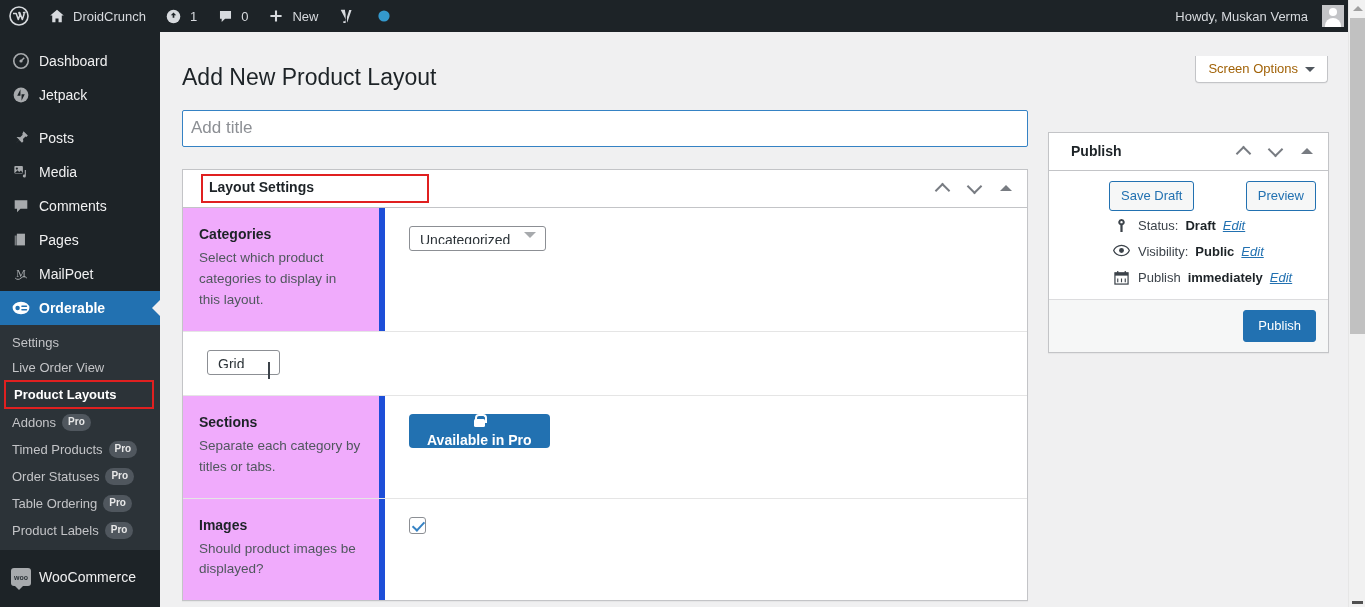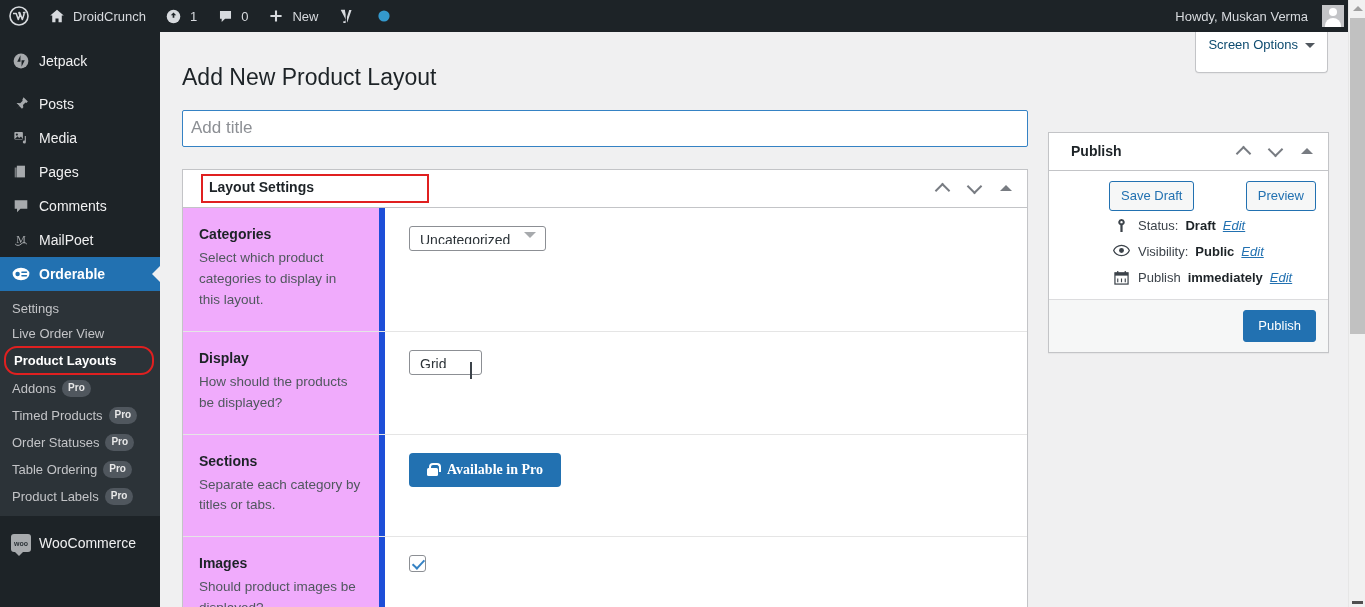--- a/index.html
+++ b/index.html
@@ -59,21 +59,21 @@
   .menu-row.current::after {
     content: ""; position: absolute; right: 0; top: 50%; margin-top: -8px;
     border: 8px solid transparent; border-right-color: #f0f0f1; border-width: 8px 8px 8px 0;
   }
   .menu-sep { height: 9px; }
   .submenu { background: #2c3338; padding: 5px 0 6px 0; }
   .sub-row {
     display: flex; align-items: center; gap: 6px;
     padding: 5px 0 5px 12px; font-size: 13px; color: #c3c4c7;
   }
-  .sub-row.current-sub { color: #fff; font-weight: 700; border-radius: 13px; }
+  .sub-row.current-sub { color: #fff; font-weight: 700; }
   .pro-badge {
     background: #50575e; color: #e8e8e8; font-size: 10px; line-height: 1;
     padding: 3px 6px 4px; border-radius: 9px; font-weight: 600;
   }
   #hl-productlayouts {
     border: 2px solid #e02020; margin: 0 6px 0 4px; padding-left: 8px;
   }
   .woo-row { margin-top: 10px; }
   .woo-icon {
     width: 20px; height: 18px; background: #a7aaad; border-radius: 3px;
@@ -88,23 +88,23 @@
   
   #wpcontent {
     position: absolute; top: 32px; left: 160px; right: 17px; bottom: 0;
     background: #f0f0f1; overflow: hidden;
   }
   #screen-meta-links {
     position: absolute; right: 20px; top: 0;
   }
   #screen-options-btn {
     background: #fff; border: 1px solid #c3c4c7; border-top: none;
-    border-radius: 0 0 4px 4px; padding: 5px 12px 20px;
-    font-size: 13px; color: #0c4a6e; box-shadow: 0 1px 1px rgba(0,0,0,.04);
-    display: inline-flex; align-items: center; gap: 7px;
+    border-radius: 0 0 4px 4px; padding: 5px 12px 6px;
+    font-size: 13px; color: #a16207; box-shadow: 0 1px 1px rgba(0,0,0,.04);
+    display: inline-flex; align-items: center; gap: 7px; margin-top: 24px;
   }
   .caret-down { width: 0; height: 0; border: 5px solid transparent; border-top-color: #50575e; border-bottom: 0; margin-top: 2px;}
 
   #wpbody { padding: 10px 20px 0 22px; }
   h1#page-title {
     font-size: 23px; font-weight: 400; color: #1d2327;
     margin: 12px 0 13px 0; padding: 9px 0 4px 0; line-height: 1.3;
   }
 
   .columns { display: flex; gap: 20px; align-items: flex-start; }
@@ -167,21 +167,22 @@
   .select-wrap .sel-arrow {
     position: absolute; right: 10px; top: 12px; pointer-events: none;
   }
   .arrow-solid { width:0;height:0;border:6px solid transparent;border-top-color:#a7aaad;border-bottom:0; }
   .arrow-thin { width: 9px; height: 9px; border-left: 2px solid #3c434a; border-bottom: 2px solid #3c434a; transform: rotate(-45deg); margin-top: -4px; }
 
   .pro-button {
     background: #2271b1; color: #fff; border: none; border-radius: 4px;
     padding: 0 18px; height: 34px; font-size: 14px; font-weight: 700;
     display: inline-flex; align-items: center; gap: 9px; cursor: pointer;
-    font-family: Liberation Serif, serif;
+    font-family: Liberation Sans, sans-serif;
+    flex-direction: column;
   }
   .lock-ico { display:inline-block; width: 11px; height: 13px; position: relative; }
   .lock-ico::before {
     content:""; position:absolute; left:1.5px; top:0; width:8px; height:7px;
     border: 2px solid #fff; border-bottom: 0; border-radius: 4px 4px 0 0;
   }
   .lock-ico::after {
     content:""; position:absolute; left:0; top:5px; width:11px; height:8px;
     background: #fff; border-radius: 1.5px;
   }
@@ -307,20 +308,30 @@
   </div>
   <div class="ab-spacer"></div>
   <div class="ab-item" id="howdy">
     <span class="lbl">Howdy, Muskan Verma</span>
     <span class="avatar"></span>
   </div>
 </div>
 
 <div id="adminmenu">
 
+  <div class="menu-row">
+    <span class="m-icon">
+      <svg width="18" height="18" viewBox="0 0 20 20">
+          <circle cx="10" cy="10" r="8" fill="none" stroke="#a7aaad" stroke-width="1.8"></circle>
+          <circle cx="10" cy="10" r="1.8" fill="#a7aaad"></circle>
+          <path d="M10 10l3.6-3.6" stroke="#a7aaad" stroke-width="1.6"></path>
+        </svg>
+    </span>
+    <span>Dashboard</span>
+  </div>
 
   <div class="menu-row">
     <span class="m-icon">
       <svg width="18" height="18" viewBox="0 0 20 20">
           <circle cx="10" cy="10" r="8.2" fill="#a7aaad"></circle>
           <path d="M9.4 3.6v7.2H5.8zM10.6 16.4V9.2h3.6z" fill="#1d2327"></path>
         </svg>
     </span>
     <span>Jetpack</span>
   </div>
@@ -344,34 +355,34 @@
           <path d="M3.2 11l2.8-3 2 2 2-1.6 2 2.6z" fill="#1d2327"></path>
           <path d="M14.2 7.8h1.2v6.6a1.7 1.7 0 11-1.2-1.6z" fill="#a7aaad"></path>
         </svg>
     </span>
     <span>Media</span>
   </div>
 
   <div class="menu-row">
     <span class="m-icon">
       <svg width="18" height="18" viewBox="0 0 20 20">
+          <path d="M3 3.6h14v9.4h-7.6L5.6 17v-4H3z" fill="#a7aaad"></path>
+        </svg>
+    </span>
+    <span>Comments</span>
+  </div>
+
+  <div class="menu-row">
+    <span class="m-icon">
+      <svg width="18" height="18" viewBox="0 0 20 20">
           <rect x="5.4" y="3" width="9" height="13" fill="#a7aaad"></rect>
           <rect x="3" y="5" width="2.2" height="11" fill="#a7aaad" opacity=".65"></rect>
         </svg>
     </span>
     <span>Pages</span>
-  </div>
-
-  <div class="menu-row">
-    <span class="m-icon">
-      <svg width="18" height="18" viewBox="0 0 20 20">
-          <path d="M3 3.6h14v9.4h-7.6L5.6 17v-4H3z" fill="#a7aaad"></path>
-        </svg>
-    </span>
-    <span>Comments</span>
   </div>
 
   <div class="menu-row">
     <span class="m-icon">
       <svg width="18" height="18" viewBox="0 0 20 20">
           <text x="10" y="13" font-size="12" font-family="Liberation Serif, serif" text-anchor="middle" fill="#a7aaad">M</text>
           <path d="M3.5 14.5c2 2 4.5 2 6.5 0s4.5-2 6.5 0" stroke="#a7aaad" stroke-width="1.1" fill="none"></path>
         </svg>
     </span>
     <span>MailPoet</span>
@@ -476,24 +487,20 @@
               <span class="select-wrap">
                 <select class="wp-select">
                   <option>Uncategorized</option>
                 </select>
                 <span class="sel-arrow"><span class="arrow-solid"></span></span>
               </span>
             </div>
           </div>
 
           <div class="setting-row">
-            <div class="setting-label">
-              <span class="st">Display</span>
-              <span class="sd">How should the products be displayed?</span>
-            </div>
             <div class="setting-field">
               <span class="select-wrap">
                 <select class="wp-select">
                   <option>Grid</option>
                 </select>
                 <span class="sel-arrow"><span class="arrow-thin"></span></span>
               </span>
             </div>
           </div>
 

